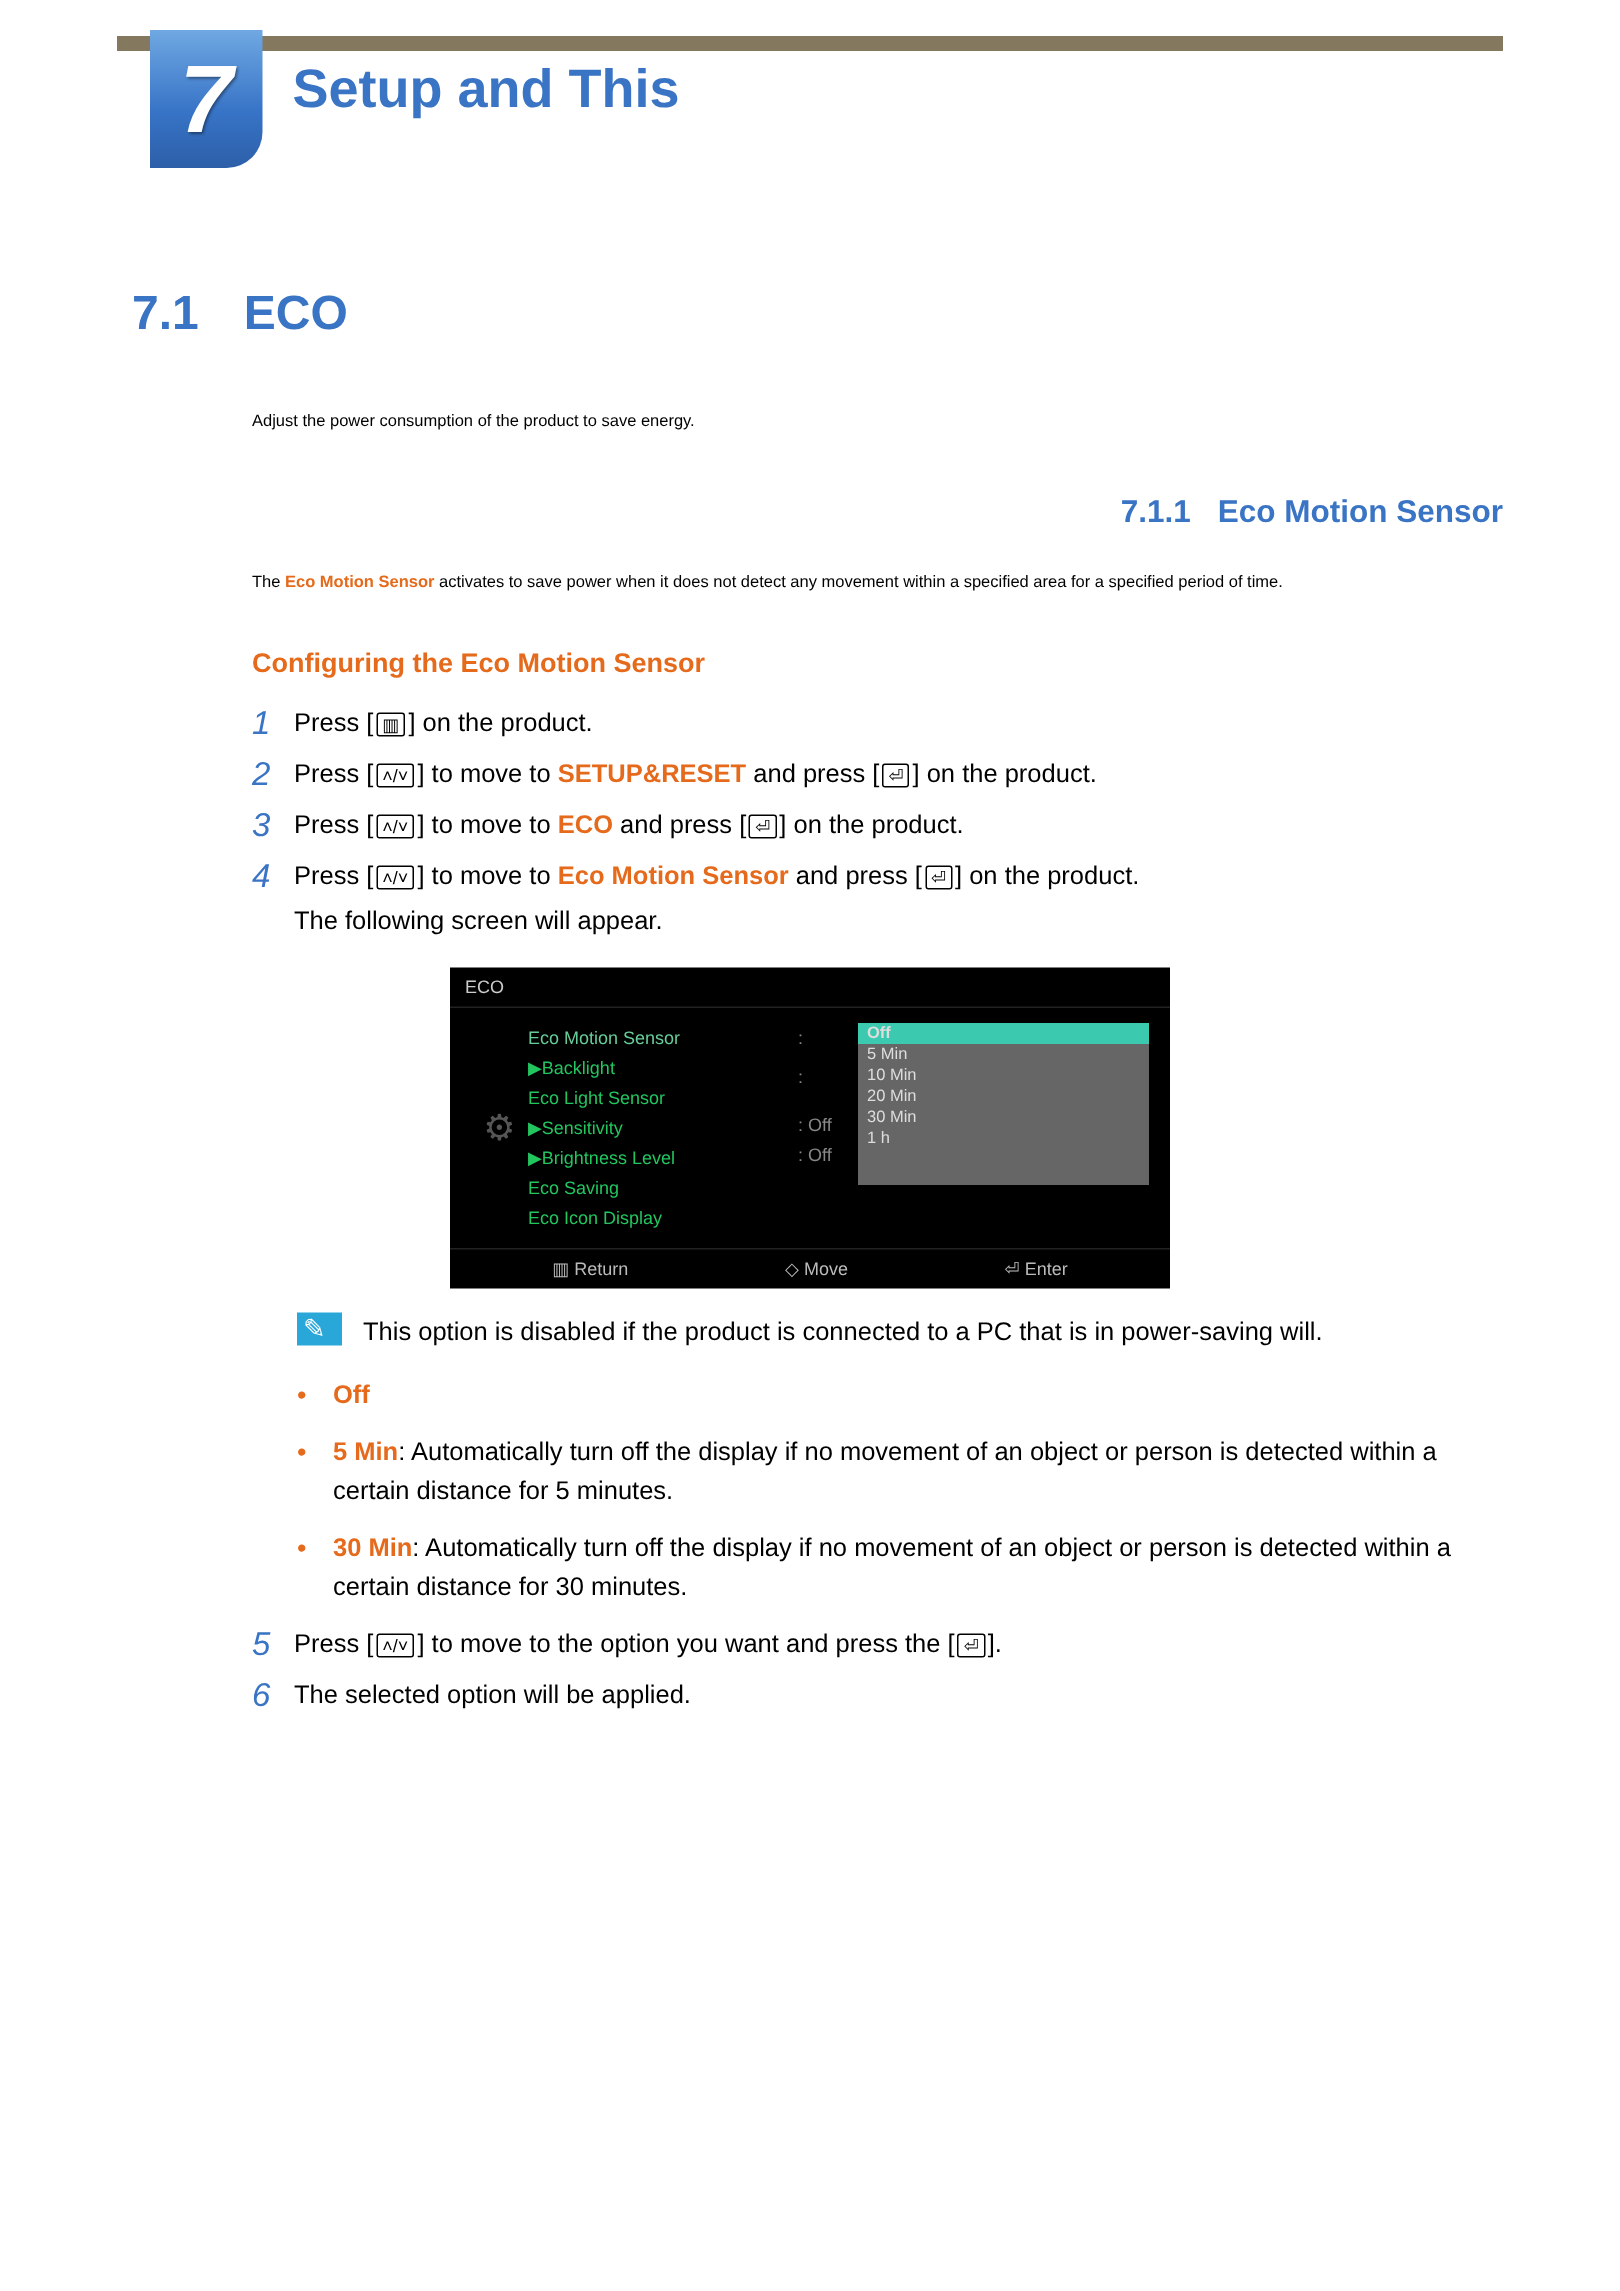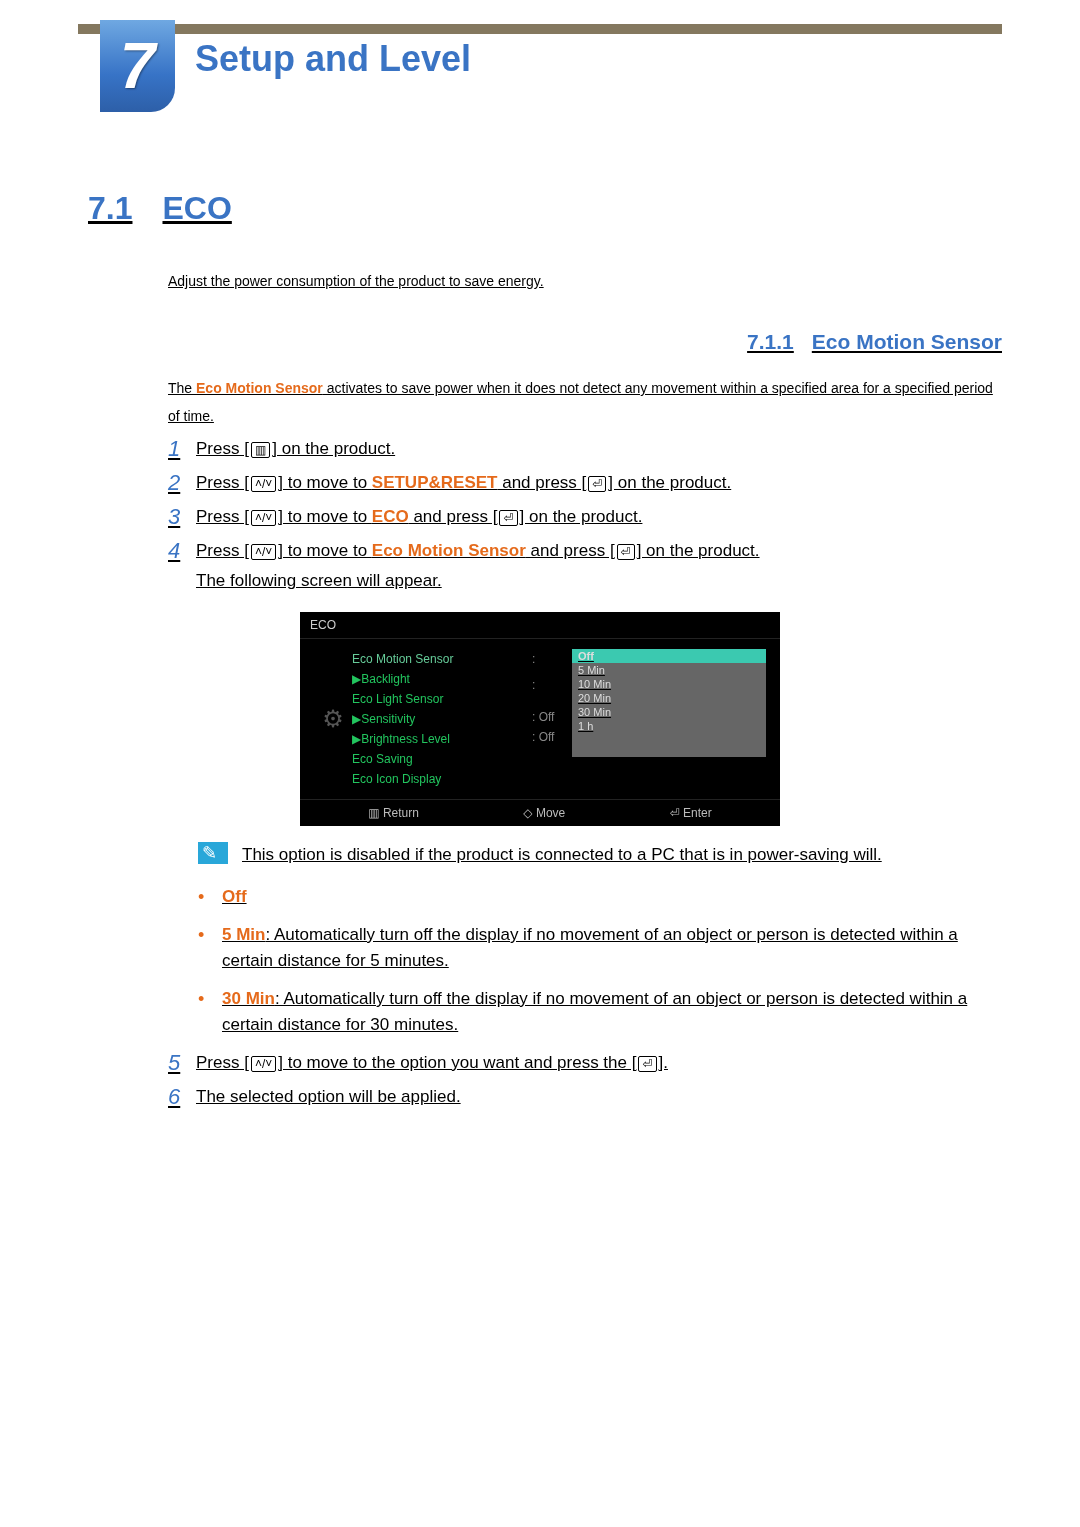--- a/index.html
+++ b/index.html
@@ -33,32 +33,31 @@
   .chapter-title{
     position:absolute;
     left:195px;
     top:38px;
     font-size:36px;
     font-weight:700;
     color:#3a74c4;
   }
   .content{
     margin:180px 78px 0 78px;
-    text-decoration:underline;
   }
   .h1{
     font-size:32px;
     font-weight:700;
     color:#3a74c4;
     margin:0 0 40px 10px;
   }
   .h1 .num{margin-right:30px;}
   .body-text{
     margin-left:90px;
-    font-size:14px;
+    font-size:11px;
     line-height:28px;
   }
   .h2{
     margin:35px 0 20px 90px;
     color:#3a74c4;
     font-weight:700;
     font-size:21px;
     text-align:right;
   }
   .h2 .num{margin-right:18px;}
@@ -182,35 +181,36 @@
     left:0;top:6px;
     color:#e56a1b;
     font-size:18px;
   }
 </style>
 </head>
 <body>
 
 <div class="top-bar"></div>
 <div class="chapter-tab">7</div>
-<div class="chapter-title">Setup and Level</div>
+<div class="chapter-title">Setup and This</div>
 
 <div class="content">
   <div class="h1">
     <span class="num">7.1</span><span>ECO</span>
   </div>
   <div class="body-text">Adjust the power consumption of the product to save energy.</div>
 
   <div class="h2">
     <span class="num">7.1.1</span><span>Eco Motion Sensor</span>
   </div>
   <div class="body-text">
     <span>The </span><span class="orange">Eco Motion Sensor</span><span> activates to save power when it does not detect any movement within a specified area for a specified period of time.</span>
   </div>
 
+  <div class="h3">Configuring the Eco Motion Sensor</div>
 
   <div class="steps">
     <div class="step">
       <div class="step-num">1</div>
       <div class="step-body"><span>Press [</span><span class="icon-box">▥</span><span>] on the product.</span></div>
     </div>
     <div class="step">
       <div class="step-num">2</div>
       <div class="step-body"><span>Press [</span><span class="icon-box">˄/˅</span><span>] to move to </span><span class="orange">SETUP&amp;RESET</span><span> and press [</span><span class="icon-box">⏎</span><span>] on the product.</span></div>
     </div>

